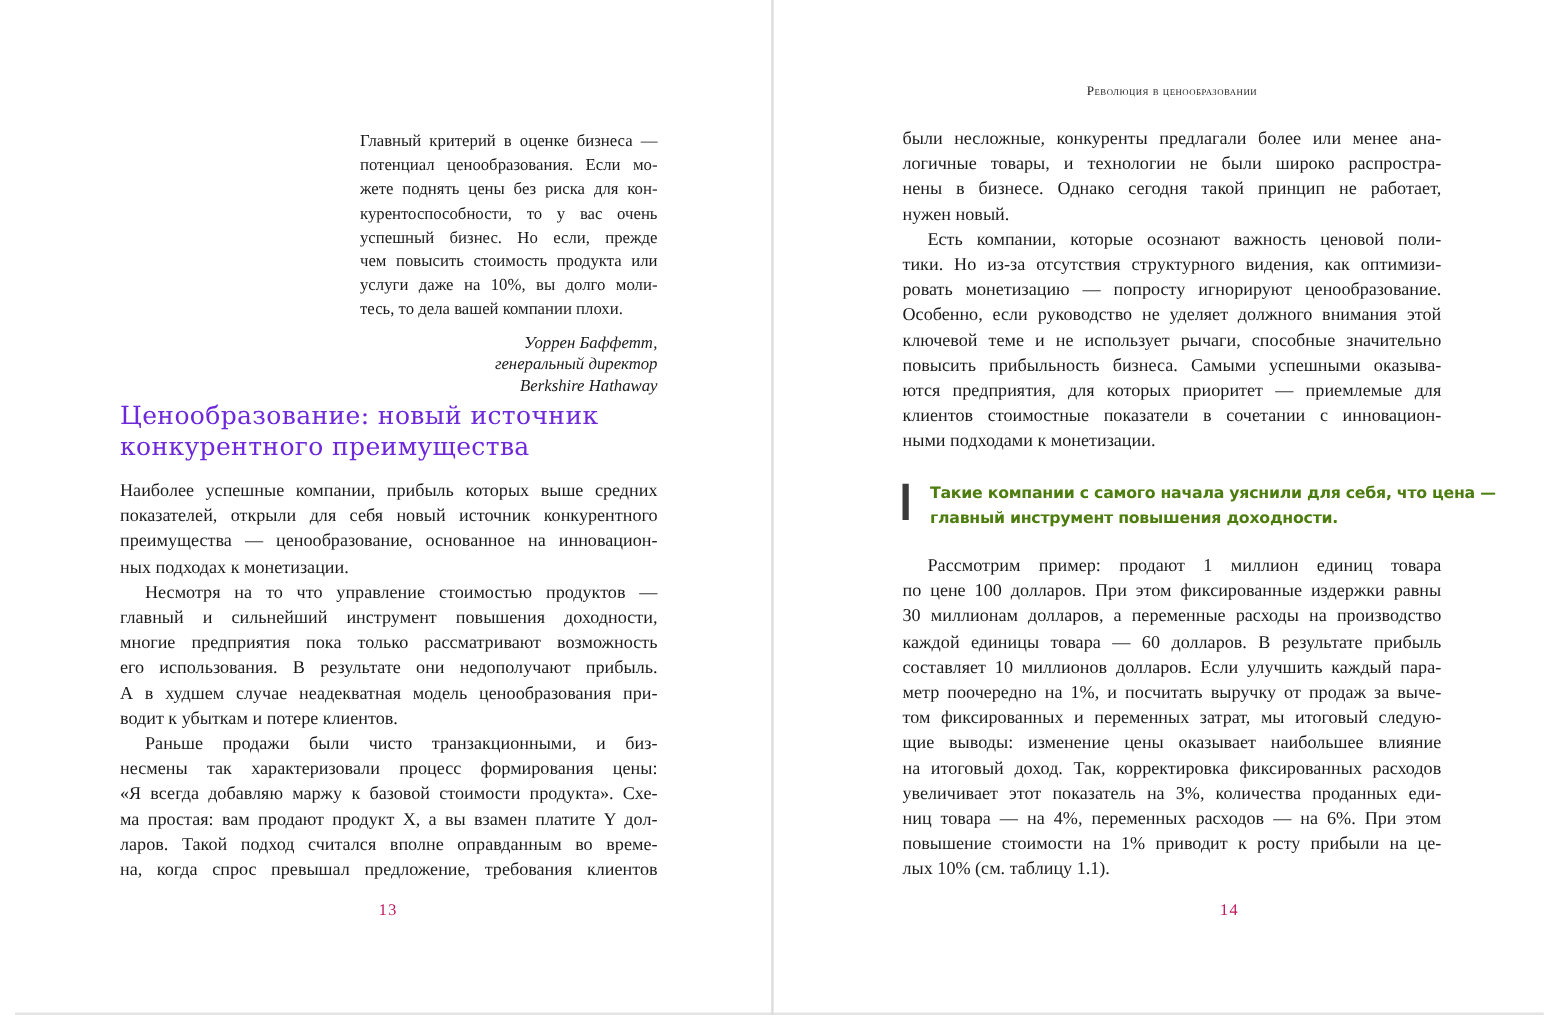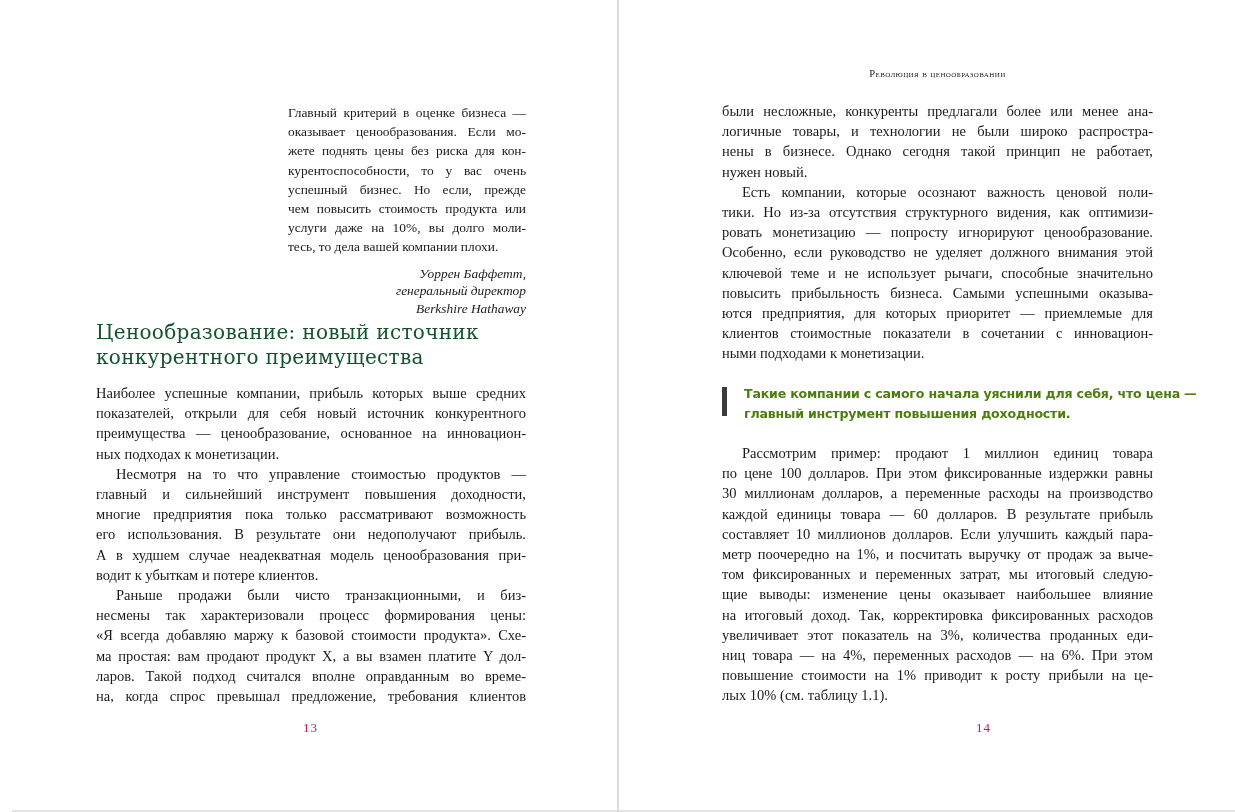--- a/index.html
+++ b/index.html
@@ -20,21 +20,21 @@
   .epigraph p { margin: 0; text-align-last: left; }
   .epigraph-attrib {
     margin-top: 8px; text-align: right; font-style: italic; font-size: 13.4px; line-height: 17.6px;
   }
   .epigraph-attrib div { display: block; }
 
   .section-title {
     position: absolute; left: 84px; top: 320px; width: 440px;
     font-family: "DejaVu Serif", "Liberation Serif", serif;
     font-size: 20px; line-height: 25px; letter-spacing: 0.3px; font-weight: normal; margin: 0;
-    color: #14532d;
+    color: #6d28d9;
   }
 
   .body-text { font-size: 14.5px; line-height: 20.2px; text-align: justify; }
   .body-text p { margin: 0; }
   .body-text .line { display: block; text-align: justify; text-align-last: justify; white-space: nowrap; }
   .body-text .line.last { text-align-last: left; }
 
   .left-body { position: absolute; left: 84px; top: 383px; width: 430px; }
   .right-body-1 { position: absolute; left: 722px; top: 101px; width: 431px; }
   .right-body-2 { position: absolute; left: 722px; top: 443px; width: 431px; }
@@ -58,21 +58,21 @@
 </style>
 </head>
 <body>
 
 <div class="spread">
 
   <div class="page page-left">
     <div class="epigraph">
       <p>
         <span class="line" style="display:block;text-align-last:justify;white-space:nowrap;">Главный критерий в оценке бизнеса —</span>
-        <span class="line" style="display:block;text-align-last:justify;white-space:nowrap;">оказывает ценообразования. Если мо-</span>
+        <span class="line" style="display:block;text-align-last:justify;white-space:nowrap;">потенциал ценообразования. Если мо-</span>
         <span class="line" style="display:block;text-align-last:justify;white-space:nowrap;">жете поднять цены без риска для кон-</span>
         <span class="line" style="display:block;text-align-last:justify;white-space:nowrap;">курентоспособности, то у вас очень</span>
         <span class="line" style="display:block;text-align-last:justify;white-space:nowrap;">успешный бизнес. Но если, прежде</span>
         <span class="line" style="display:block;text-align-last:justify;white-space:nowrap;">чем повысить стоимость продукта или</span>
         <span class="line" style="display:block;text-align-last:justify;white-space:nowrap;">услуги даже на 10%, вы долго моли-</span>
         <span class="line" style="display:block;text-align-last:left;white-space:nowrap;">тесь, то дела вашей компании плохи.</span>
       </p>
       <div class="epigraph-attrib">
         <div>Уоррен Баффетт,</div>
         <div>генеральный директор</div>

